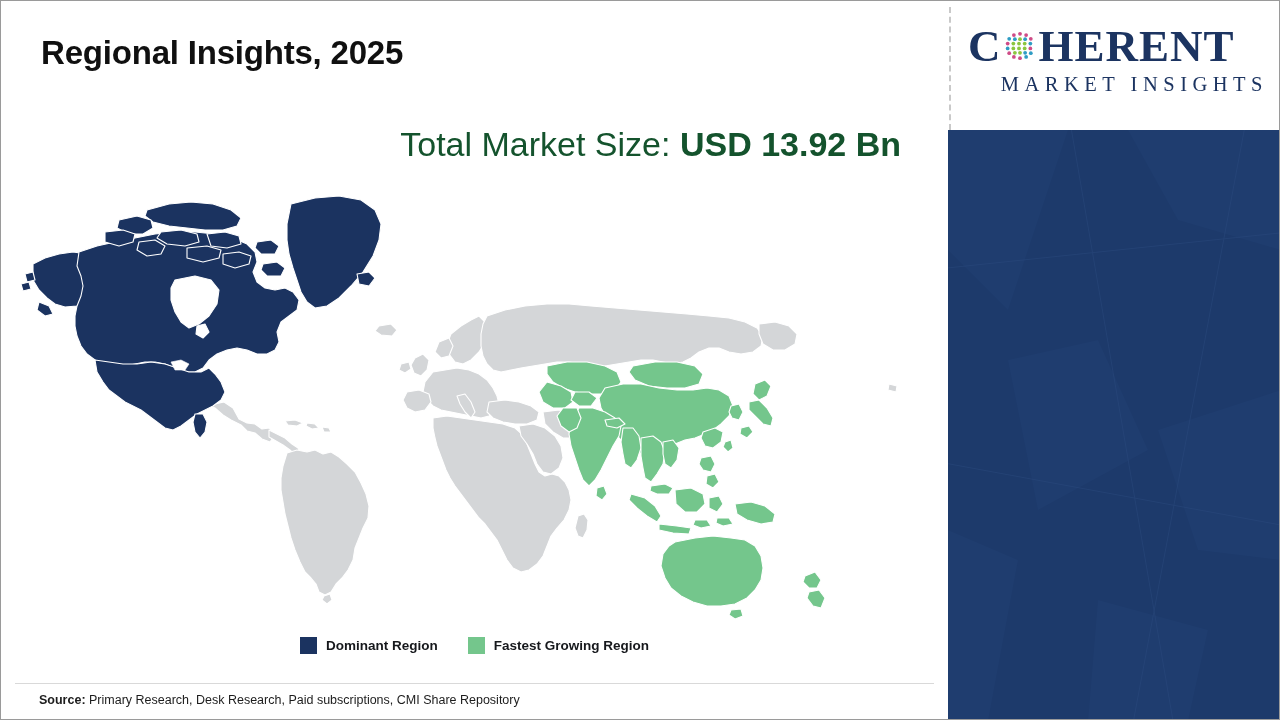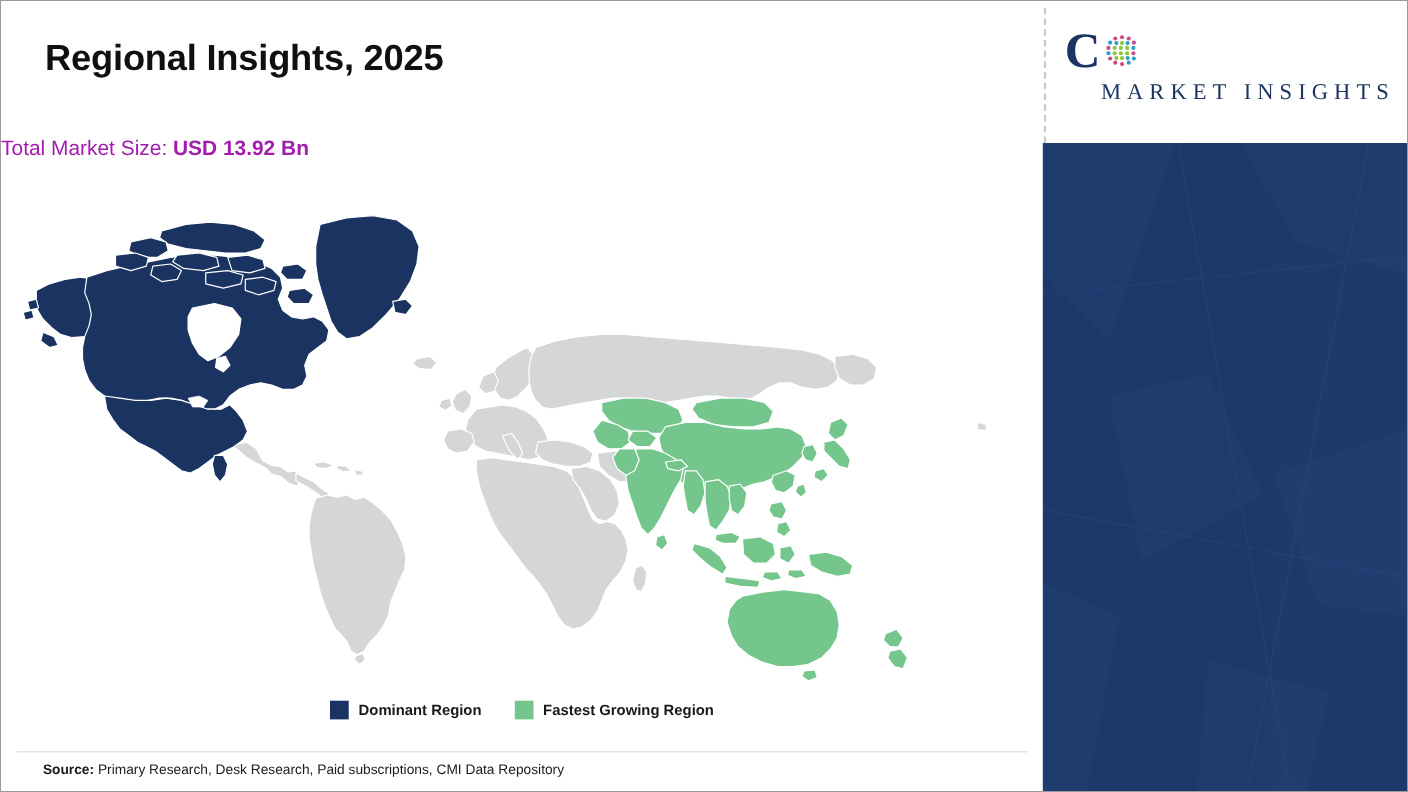--- a/index.html
+++ b/index.html
@@ -40,23 +40,23 @@
     color: #101010;
     letter-spacing: -0.2px;
     white-space: nowrap;
   }
 
   #market-size-line {
     position: absolute;
     left: 0;
     top: 124px;
     width: 900px;
-    text-align: left;
-    font-size: 19px;
-    color: #a21caf;
+    text-align: right;
+    font-size: 34px;
+    color: #14532d;
     white-space: nowrap;
   }
   #market-size-label { font-weight: normal; }
   #market-size-value { font-weight: bold; }
 
   
   #map-wrap {
     position: absolute;
     left: 18px;
     top: 175px;
@@ -397,21 +397,21 @@
         <span class="legend-label">Dominant Region</span>
       </div>
       <div class="legend-item">
         <span class="legend-swatch" style="background:#74c68c"></span>
         <span class="legend-label">Fastest Growing Region</span>
       </div>
     </div>
 
     <div id="footer-rule"></div>
     <div id="source-line">
-      <span id="source-label">Source:</span><span id="source-text"> Primary Research, Desk Research, Paid subscriptions, CMI Data Repository</span>
+      <span id="source-label">Source:</span><span id="source-text"> Primary Research, Desk Research, Paid subscriptions, CMI Share Repository</span>
     </div>
   </div>
 
   <div id="right-panel">
 
     <div id="logo-zone">
       <div id="dashed-divider"></div>
       <div id="logo">
         <div id="logo-top">
           <span>C</span>
@@ -438,20 +438,21 @@
               <circle cx="8.0" cy="28.0" r="2.1" fill="#cf4b87"></circle>
               <circle cx="14.3" cy="27.6" r="2.1" fill="#8cc63f"></circle>
               <circle cx="20" cy="27.6" r="2.1" fill="#8cc63f"></circle>
               <circle cx="25.7" cy="27.6" r="2.1" fill="#2e9cc4"></circle>
               <circle cx="32.0" cy="28.0" r="2.1" fill="#2e9cc4"></circle>
               <circle cx="13.2" cy="32.2" r="2.1" fill="#cf4b87"></circle>
               <circle cx="20" cy="33.5" r="2.1" fill="#cf4b87"></circle>
               <circle cx="26.8" cy="32.2" r="2.1" fill="#2e9cc4"></circle>
             </g>
           </svg>
+          <span>HERENT</span>
         </div>
         <div id="logo-bottom">MARKET INSIGHTS</div>
       </div>
     </div>
 
     <div id="stat-zone">
       <svg id="stat-texture" viewBox="0 0 333 591" preserveAspectRatio="none">
         <rect x="0" y="0" width="333" height="591" fill="#1d3a6b"></rect>
         <g fill="#2b4d85" opacity="0.55">
           <path d="M0 0 L120 0 L60 180 L0 120 Z"></path>

